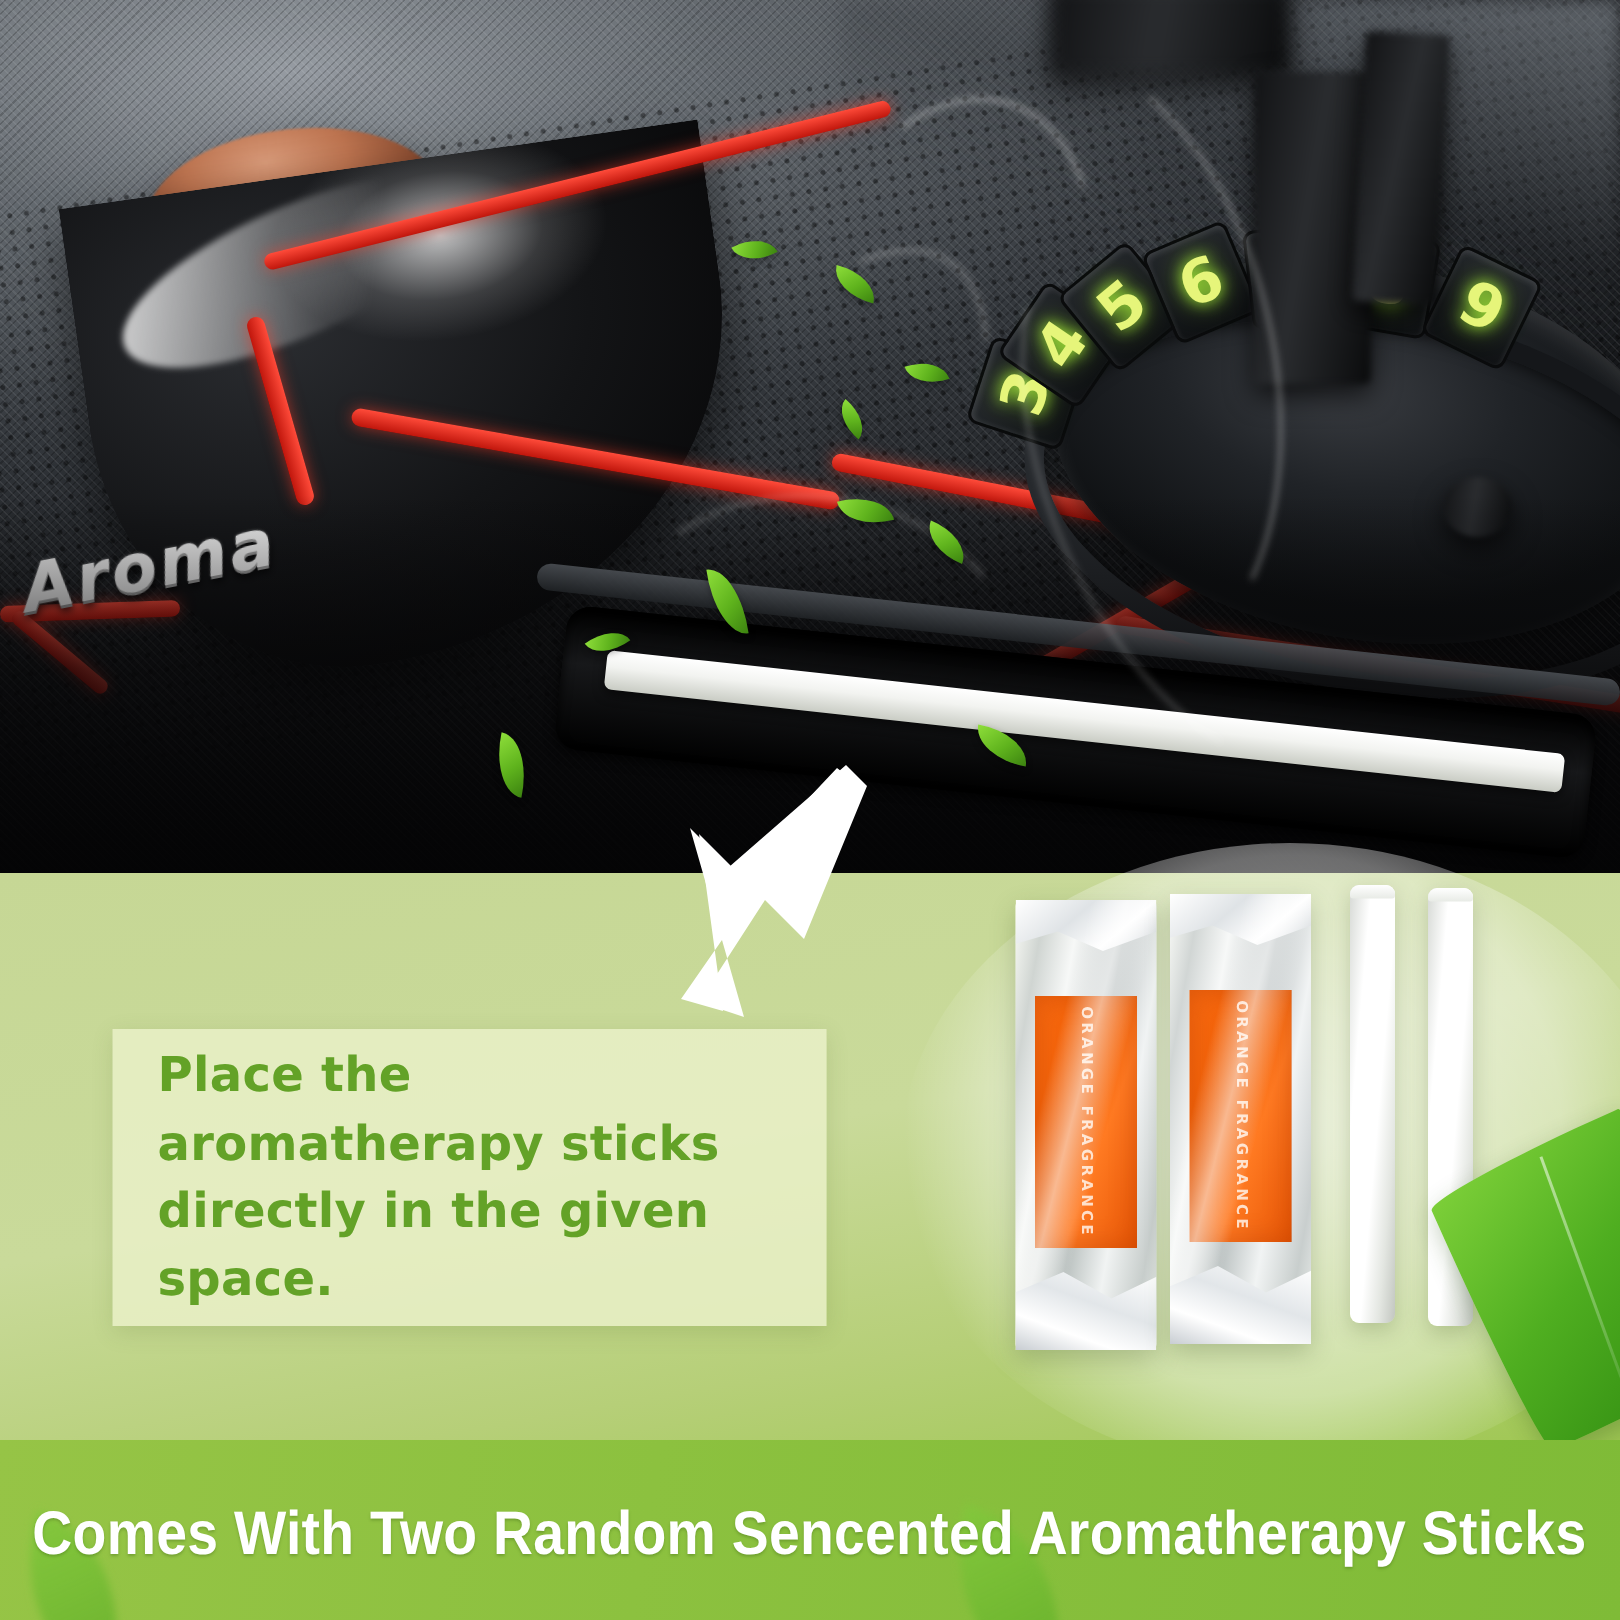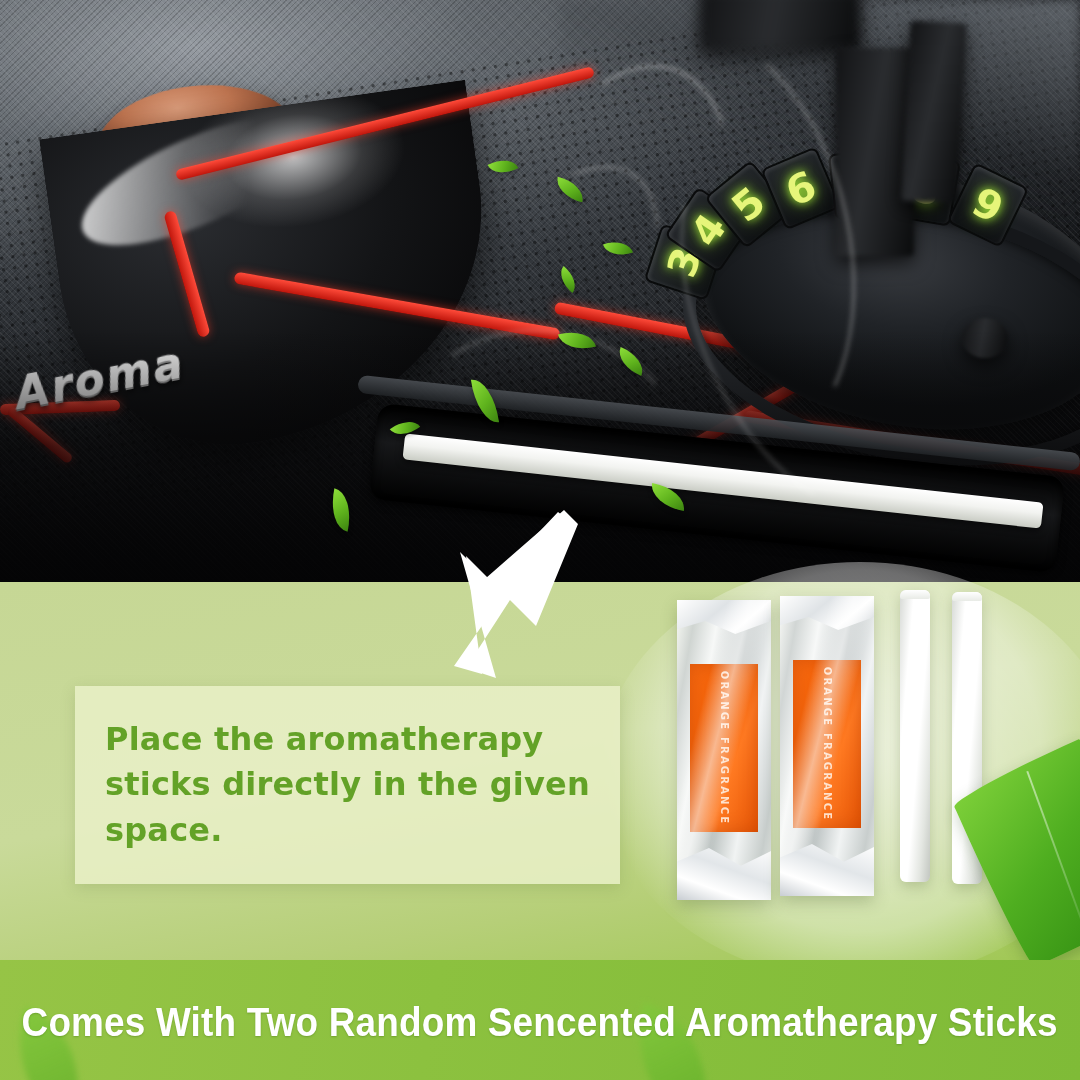--- a/index.html
+++ b/index.html
@@ -123,21 +123,21 @@
   
   .lower{position:absolute;left:0;top:582px;width:1080px;height:498px;
     background:linear-gradient(170deg,#c6d795 0%,#c9da9a 38%,#b6cf78 62%,#9cc64e 86%,#8cc043 100%);}
   .lower-vignette{position:absolute;left:600px;top:-20px;width:520px;height:420px;border-radius:50%;
     background:radial-gradient(circle at 50% 45%, rgba(255,255,255,.72) 0%, rgba(255,255,255,.42) 52%, rgba(255,255,255,0) 74%);}
 
   
   .arrow{position:absolute;left:452px;top:508px;width:130px;height:170px;}
 
   
-  .caption{position:absolute;left:75px;top:686px;width:545px;height:198px;
+  .caption{position:absolute;left:75px;top:686px;width:476px;height:198px;
     background:rgba(233,240,199,.86);
     box-shadow:0 4px 14px rgba(90,110,50,.18);
     display:flex;align-items:center;padding:8px 30px;box-sizing:border-box;}
   .caption p{margin:0;color:#63a227;font-size:32px;line-height:1.42;font-weight:bold;
     font-family:"DejaVu Sans",sans-serif;letter-spacing:.2px;}
 
   
   .packet{position:absolute;width:94px;height:300px;border-radius:4px;
     background:
       linear-gradient(100deg,rgba(255,255,255,.9) 0%,rgba(206,210,214,.85) 14%,rgba(248,249,250,.95) 30%,rgba(180,186,192,.85) 52%,rgba(242,244,246,.95) 70%,rgba(196,201,206,.85) 88%,rgba(236,238,240,.9) 100%);

